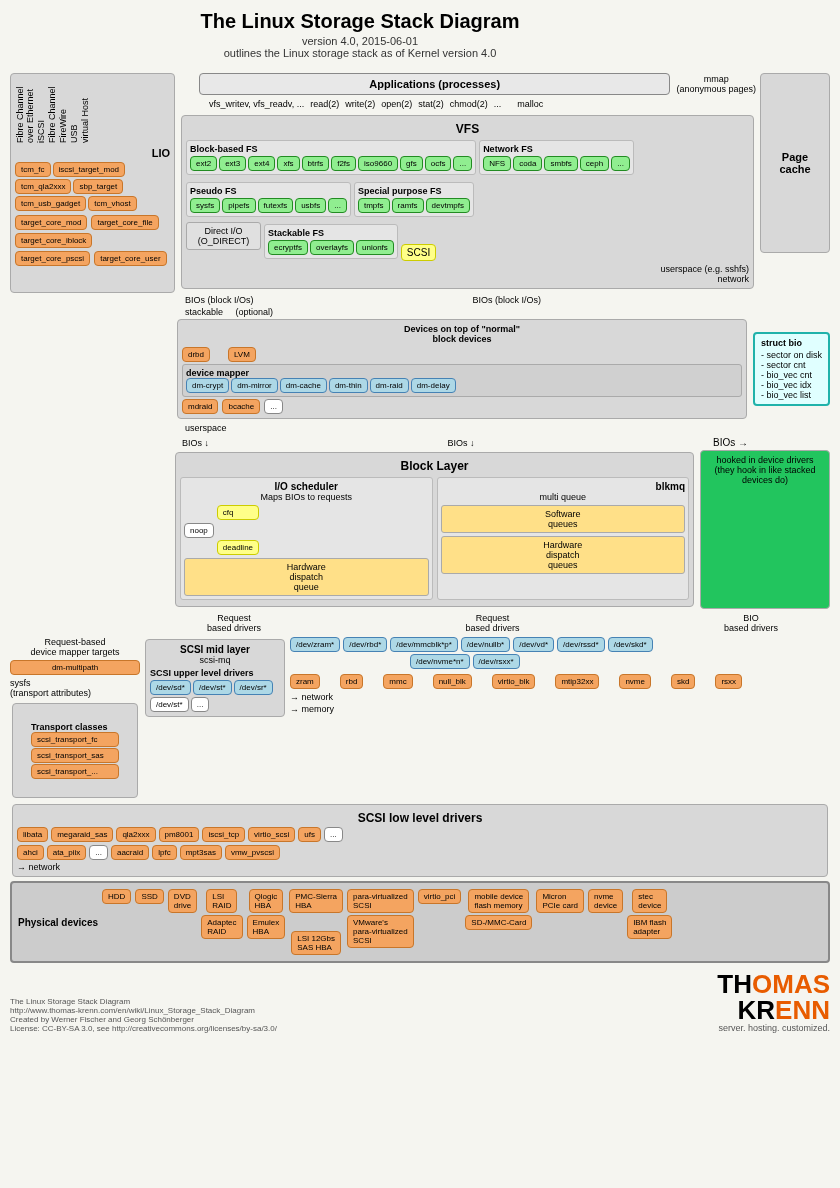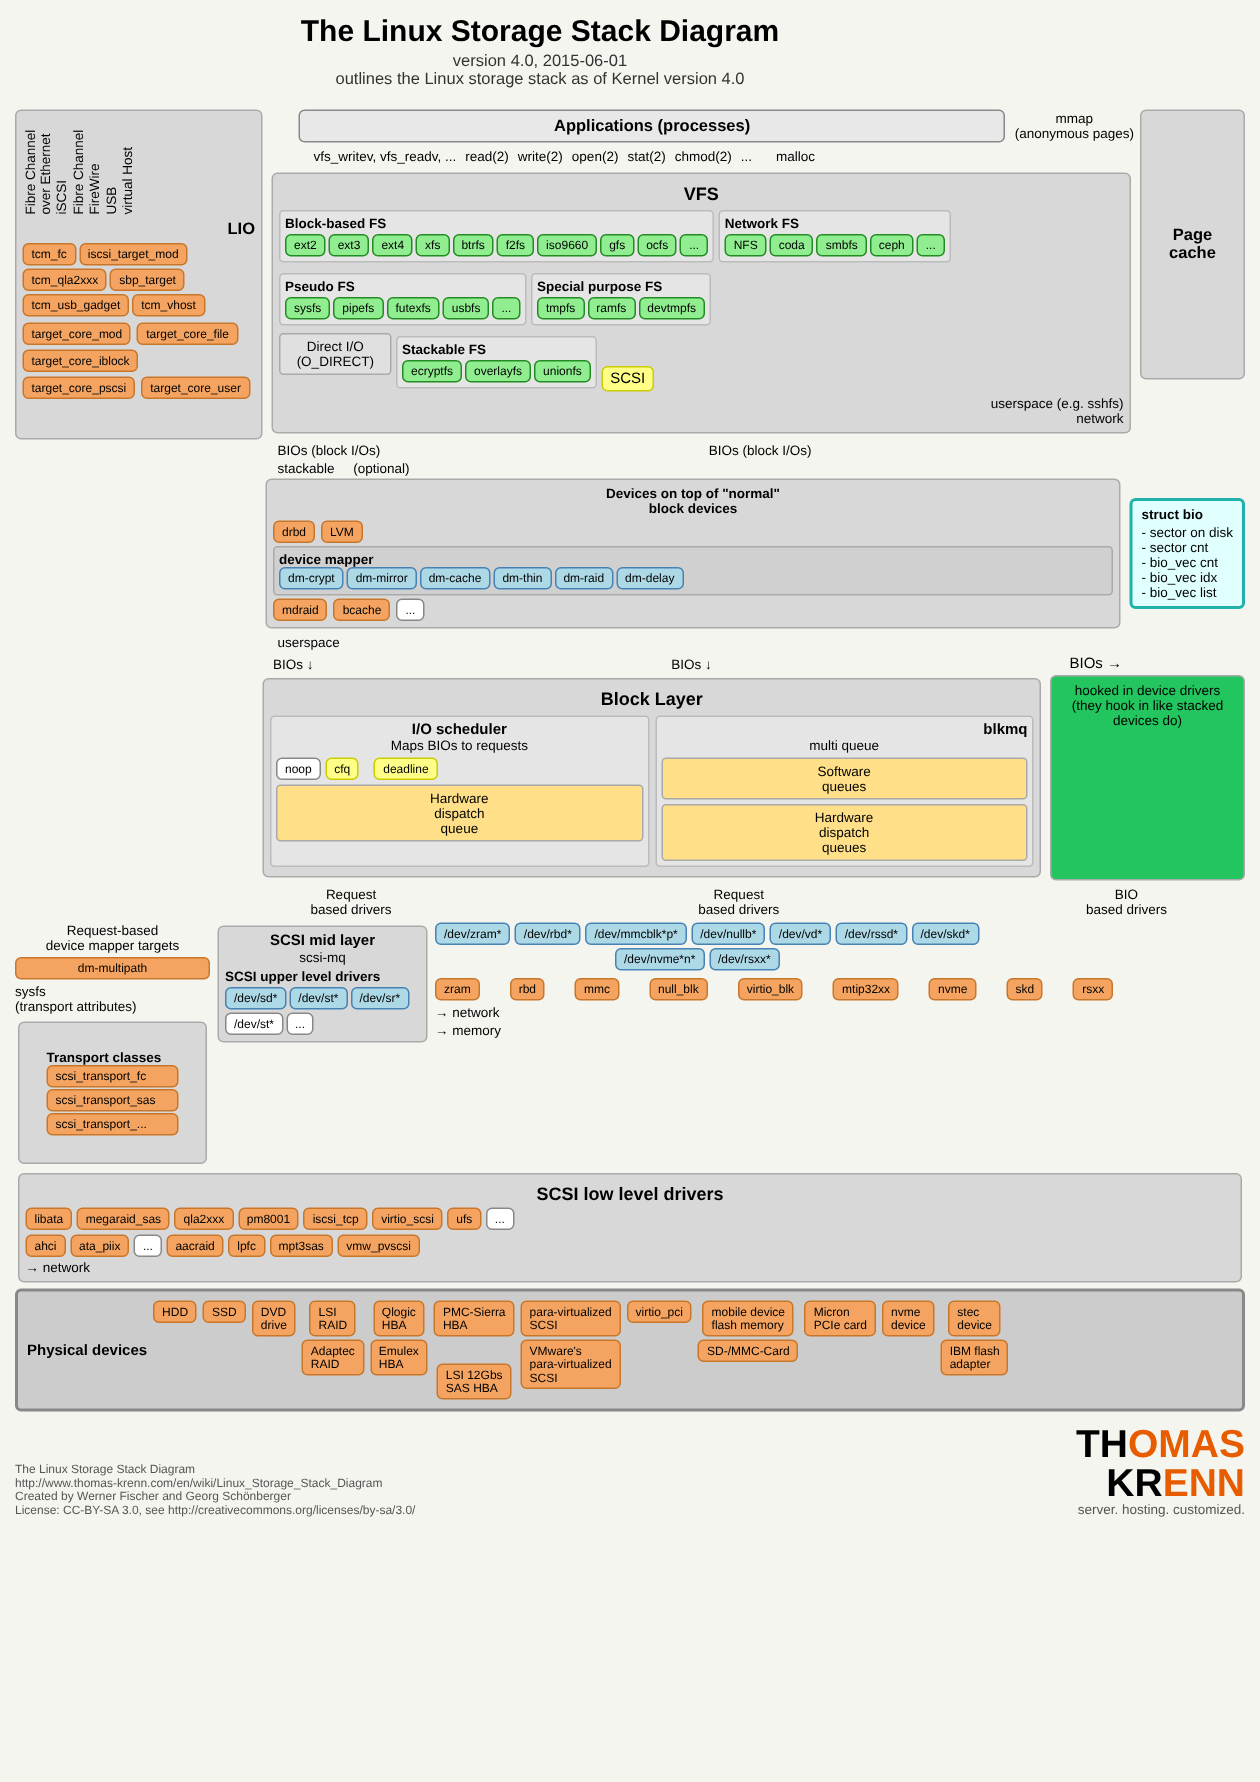--- a/index.html
+++ b/index.html
@@ -336,21 +336,21 @@
         <div style="width:70px;"></div>
       </div>
 
       <div style="display:flex; gap:6px; align-items:flex-start; margin-left:175px;">
         <div style="font-size:9px; margin-right:4px;">stackable &nbsp;&nbsp;&nbsp; (optional)</div>
       </div>
       <div style="display:flex; gap:4px; margin-left:165px;">
 
         <div class="section-container" style="flex:1; padding:4px;">
           <div style="font-size:9px; font-weight:bold; text-align:center; margin-bottom:3px;">Devices on top of "normal"<br>block devices</div>
-          <div style="display:flex; gap:4px; align-items:center; margin-bottom:2px;">
+          <div style="display:flex; gap:18px; align-items:center; margin-bottom:2px;">
             <span class="box-orange tiny-text">drbd</span>
             <span class="box-orange tiny-text">LVM</span>
           </div>
           <div style="border:1px solid #aaa; border-radius:3px; background:#d0d0d0; padding:3px; margin-bottom:2px;">
             <div style="font-size:9px; font-weight:bold;">device mapper</div>
             <div style="display:flex; gap:2px; flex-wrap:wrap;">
               <span class="box-blue tiny-text">dm-crypt</span>
               <span class="box-blue tiny-text">dm-mirror</span>
               <span class="box-blue tiny-text">dm-cache</span>
               <span class="box-blue tiny-text">dm-thin</span>
@@ -388,21 +388,21 @@
 
       <div class="section-container" style="flex:1; padding:4px; margin-left:165px;">
         <div class="section-title">Block Layer</div>
         <div style="display:flex; gap:4px;">
 
           <div class="nested-section" style="flex:1;">
             <div style="font-size:10px; font-weight:bold; text-align:center;">I/O scheduler</div>
             <div style="font-size:9px; text-align:center; margin-bottom:3px;">Maps BIOs to requests</div>
             <div style="display:flex; gap:3px; align-items:center; margin-bottom:3px;">
               <span class="box-white tiny-text">noop</span>
-              <div style="display:flex; flex-direction:row; gap:10px;">
+              <div style="display:flex; flex-direction:column; gap:20px;">
                 <span class="box-yellow tiny-text">cfq</span>
                 <span class="box-yellow tiny-text">deadline</span>
               </div>
             </div>
             <div style="border:1px solid #aaa; border-radius:3px; background:#ffe088; padding:3px; font-size:9px; text-align:center;">Hardware<br>dispatch<br>queue</div>
           </div>
 
           <div class="nested-section" style="flex:1;">
             <div style="font-size:10px; font-weight:bold; text-align:right;">blkmq</div>
             <div style="font-size:9px; text-align:center; margin-bottom:3px;">multi queue</div>

